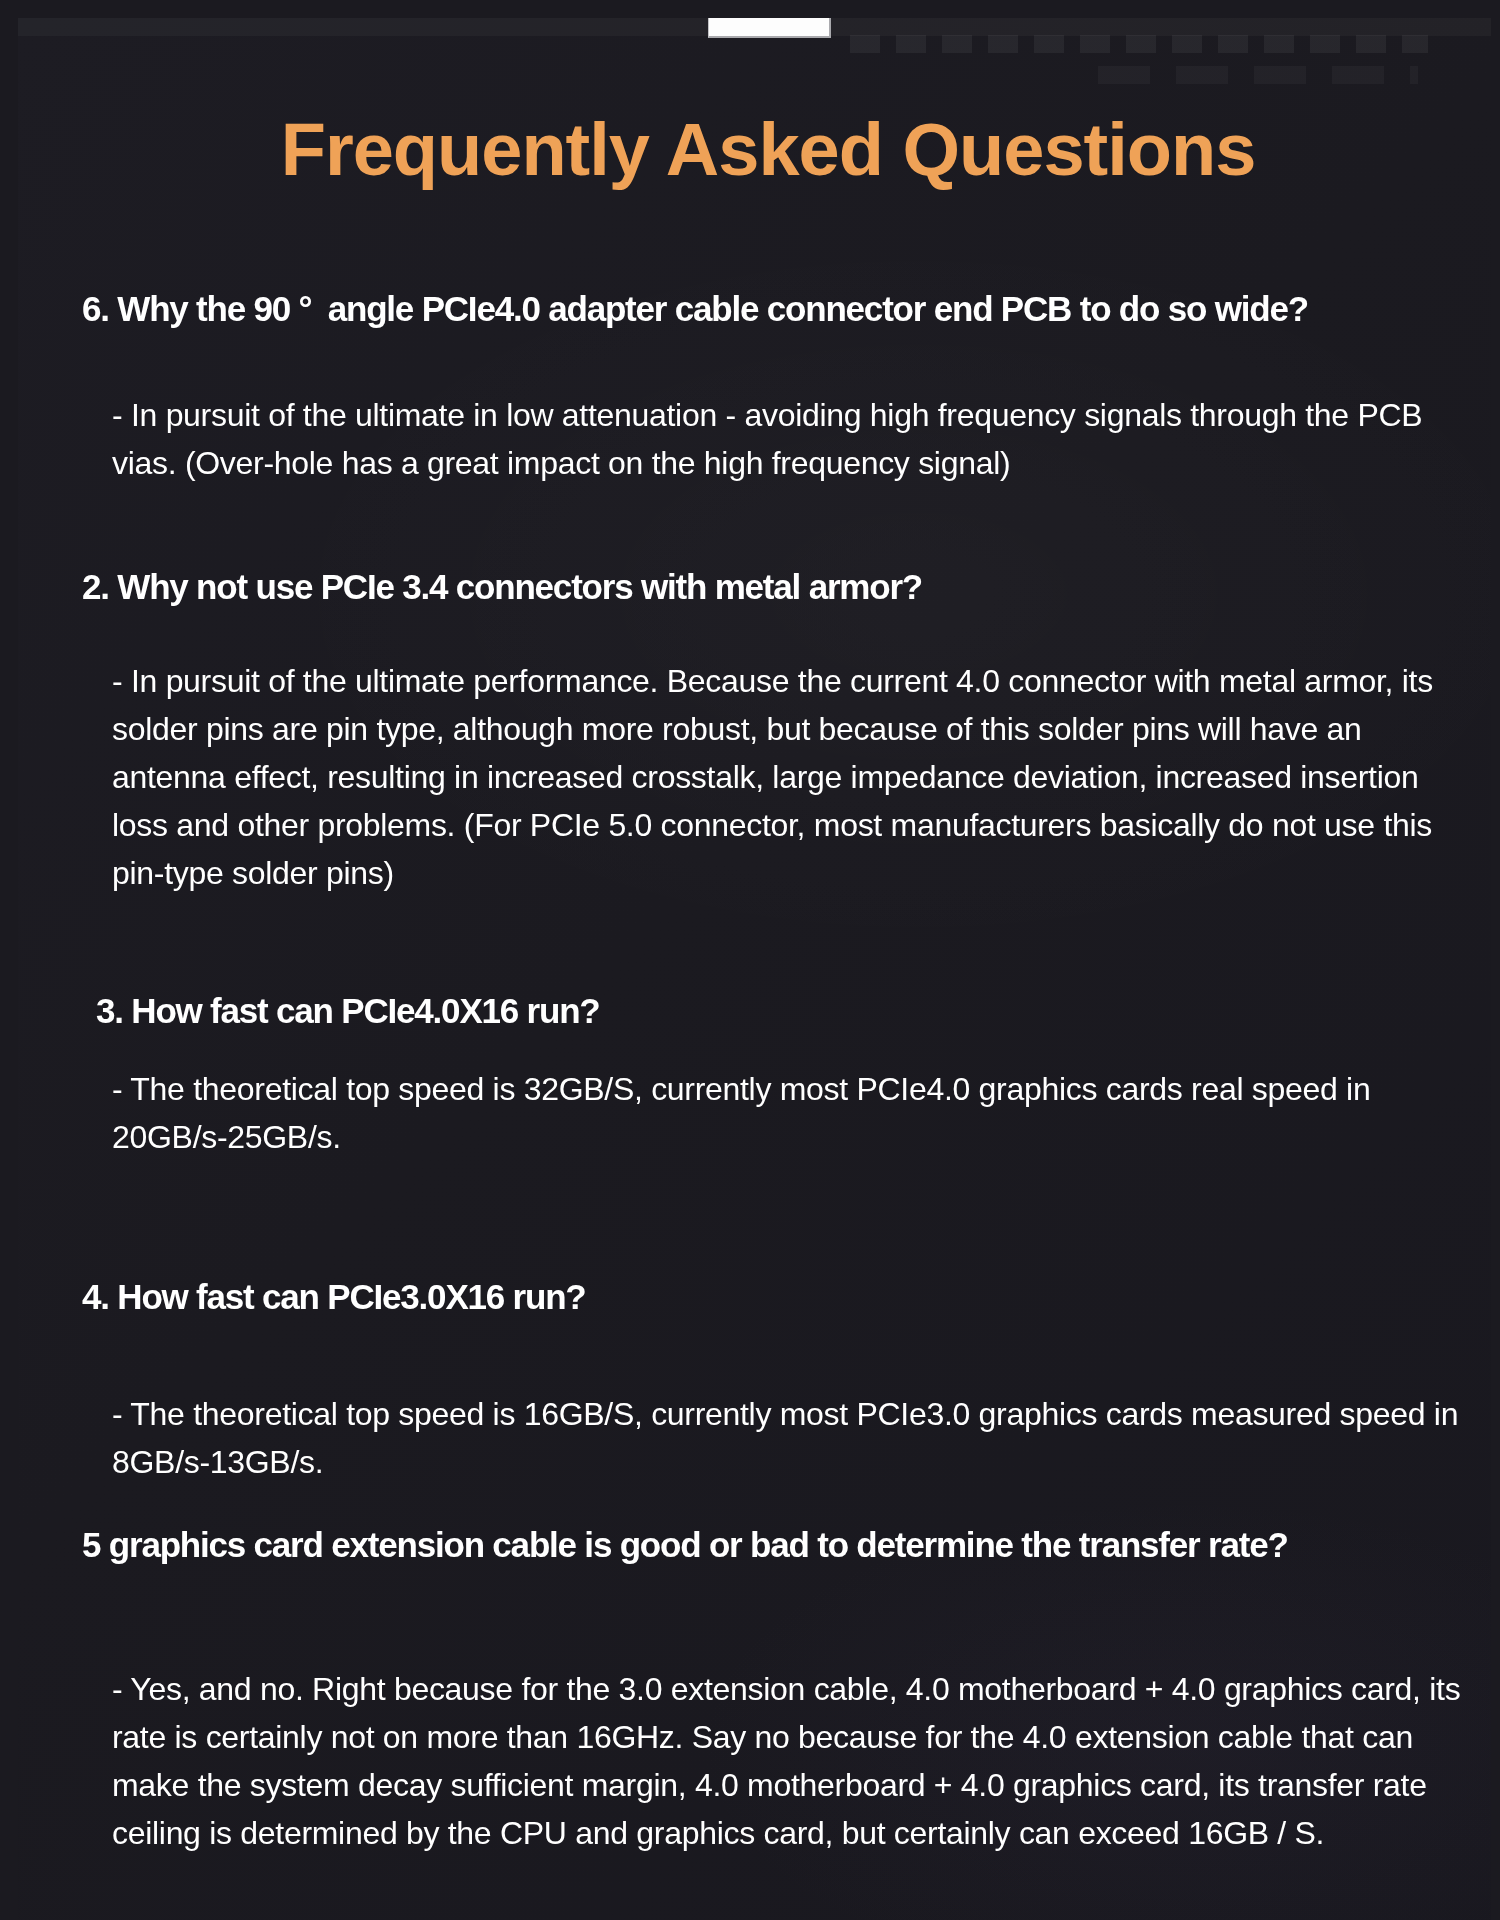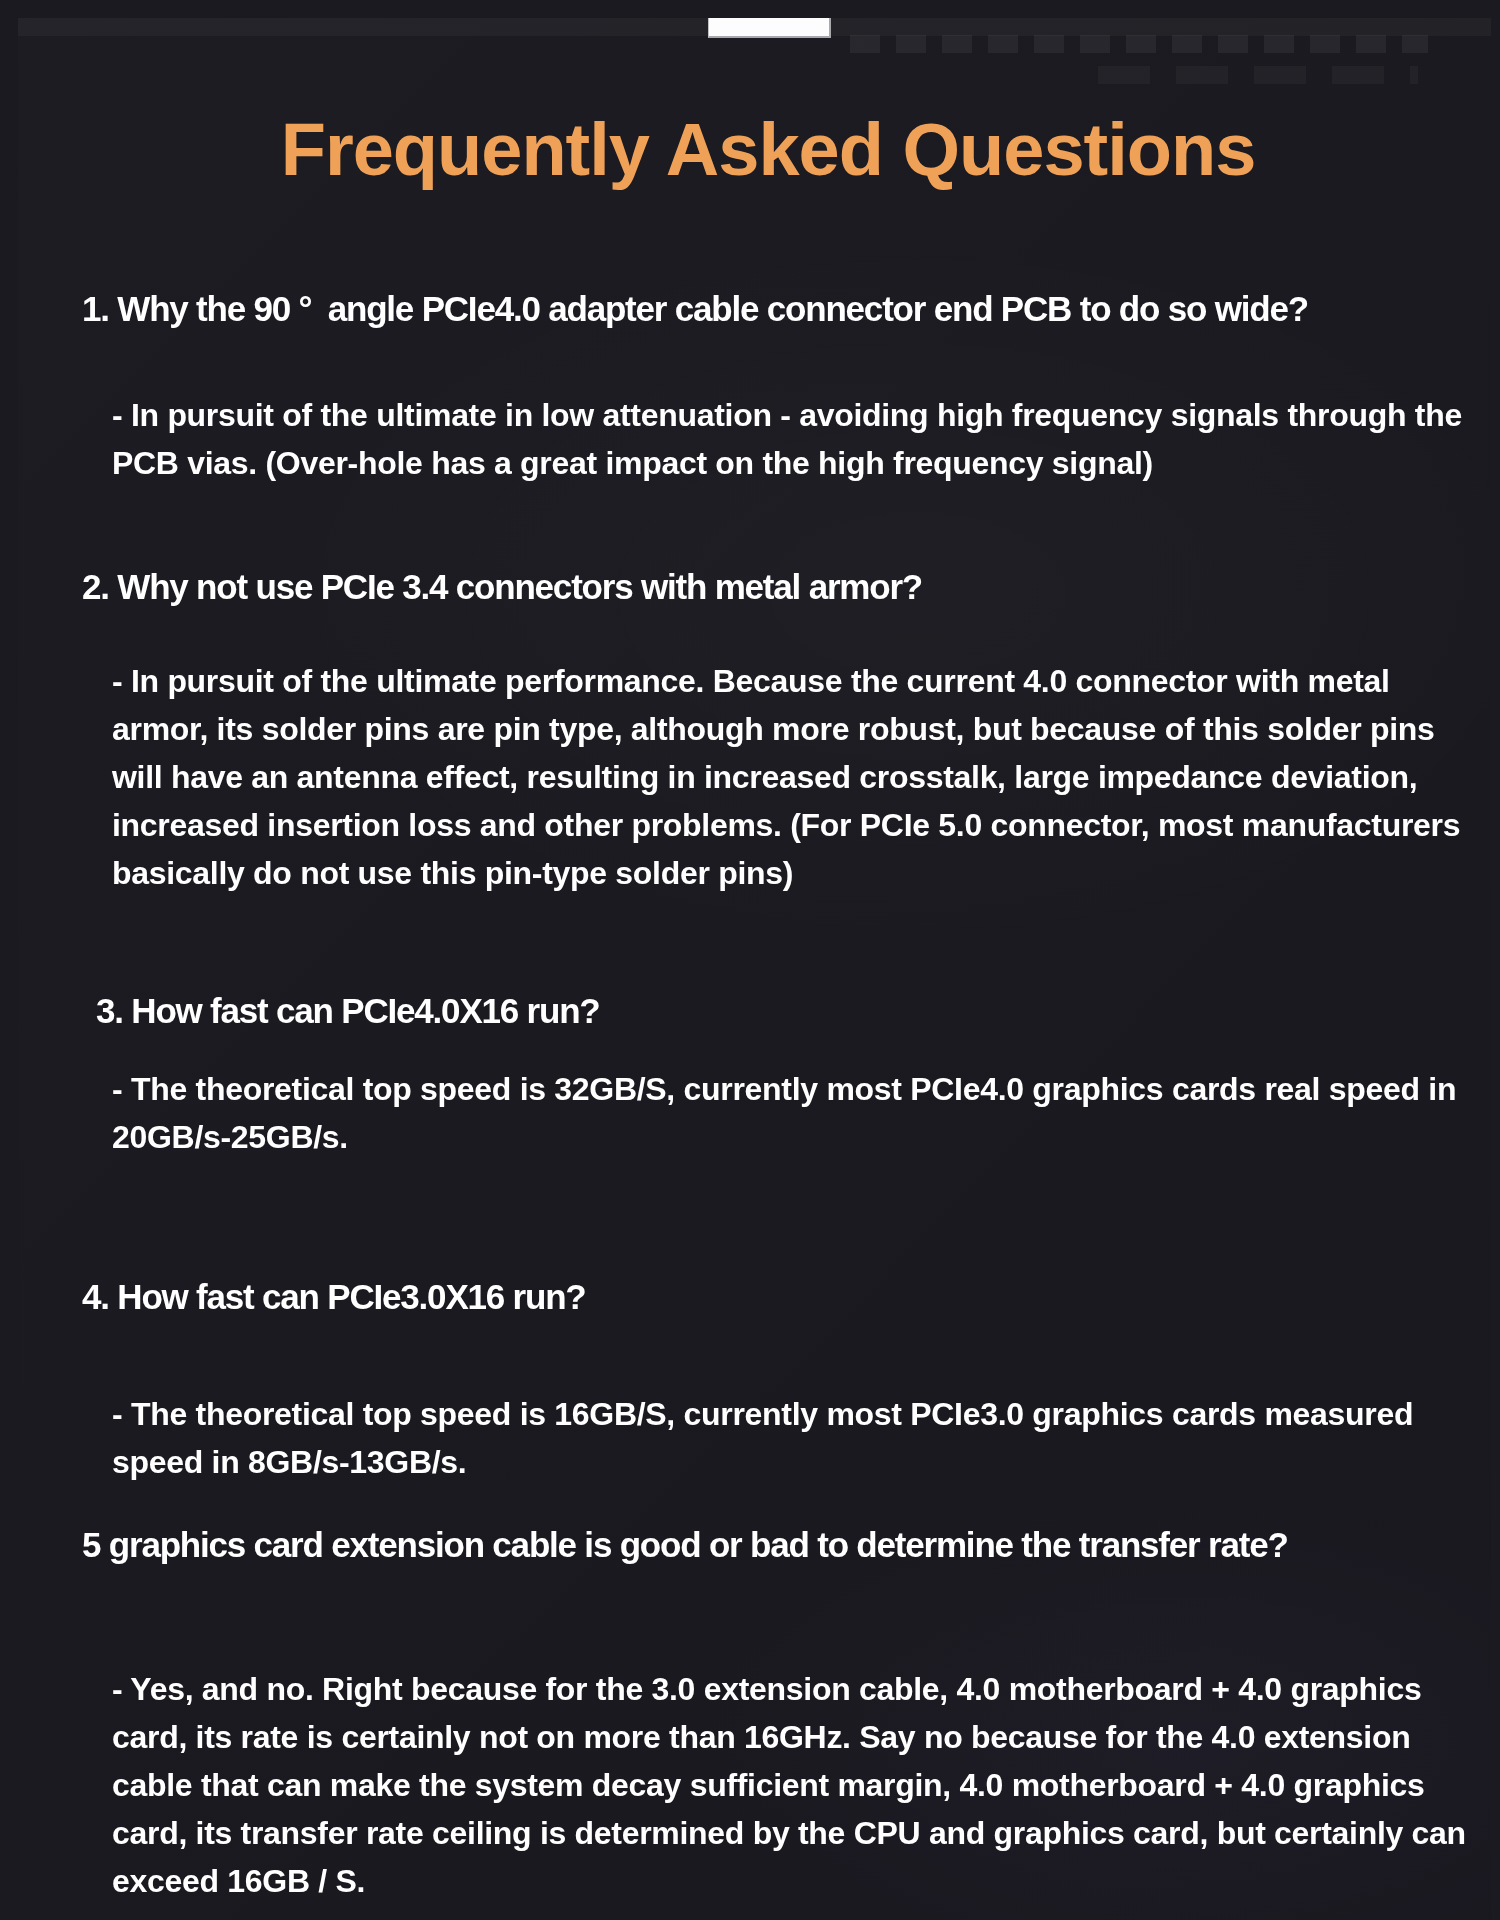--- a/index.html
+++ b/index.html
@@ -74,21 +74,21 @@
     font-weight: 700;
     letter-spacing: -1.2px;
     line-height: 44px;
     color: var(--text-color);
   }
   .faq-answer {
     position: absolute;
     left: 85px;
     width: 1374px;
     font-size: 32px;
-    font-weight: 700;
+    font-weight: 400;
     letter-spacing: -0.3px;
     line-height: 48px;
     color: var(--text-color);
   }
   .q1 { top: 260px; }
   .a1 { top: 364px; }
   .q2 { top: 538px; }
   .a2 { top: 630px; }
   .q3 { top: 962px; margin-left: 14px; }
   .a3 { top: 1038px; }
@@ -103,21 +103,21 @@
 <div class="page">
 
   <div class="top-edge-highlight"></div>
   <div class="tab-notch"></div>
   <div class="texture-row-1"></div>
   <div class="texture-row-2"></div>
 
   <h1 class="page-title">Frequently Asked Questions</h1>
 
   <section>
-    <h2 class="faq-question q1">1. Why the 90 ° angle PCIe4.0 adapter cable connector end PCB to do so wide?</h2>
+    <h2 class="faq-question q1">6. Why the 90 ° angle PCIe4.0 adapter cable connector end PCB to do so wide?</h2>
     <p class="faq-answer a1">- In pursuit of the ultimate in low attenuation - avoiding high frequency signals through the PCB vias. (Over-hole has a great impact on the high frequency signal)</p>
   </section>
 
   <section>
     <h2 class="faq-question q2">2. Why not use PCIe 3.4 connectors with metal armor?</h2>
     <p class="faq-answer a2">- In pursuit of the ultimate performance. Because the current 4.0 connector with metal armor, its solder pins are pin type, although more robust, but because of this solder pins will have an antenna effect, resulting in increased crosstalk, large impedance deviation, increased insertion loss and other problems. (For PCIe 5.0 connector, most manufacturers basically do not use this pin-type solder pins)</p>
   </section>
 
   <section>
     <h2 class="faq-question q3">3. How fast can PCIe4.0X16 run?</h2>

